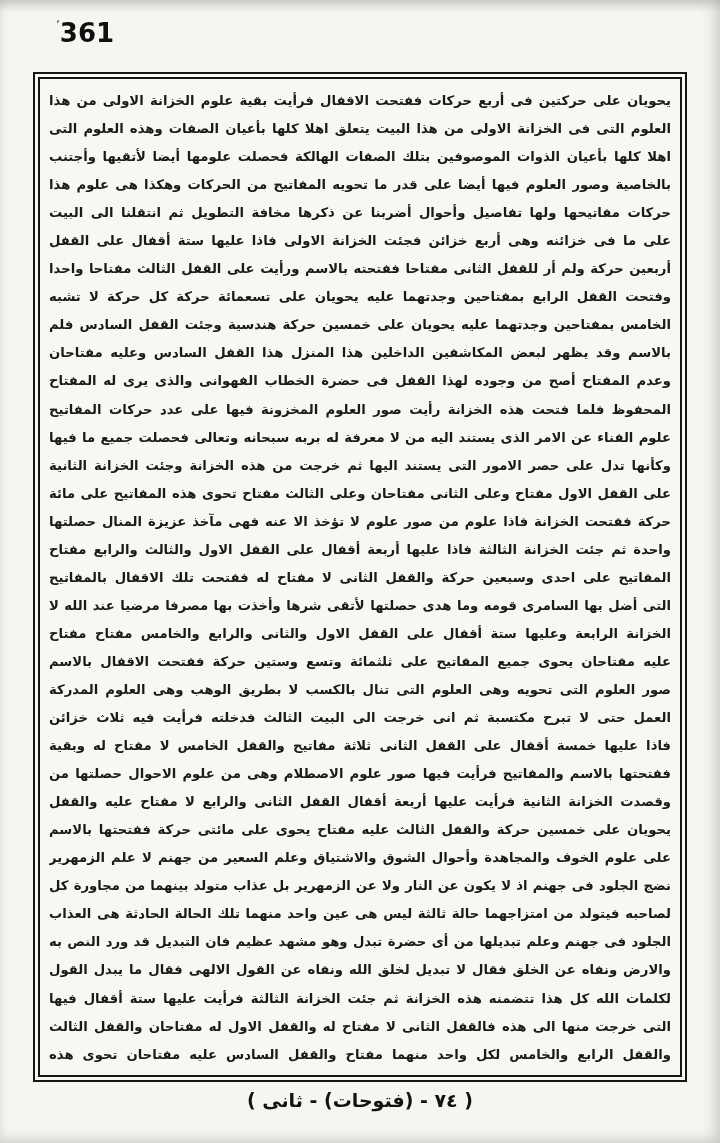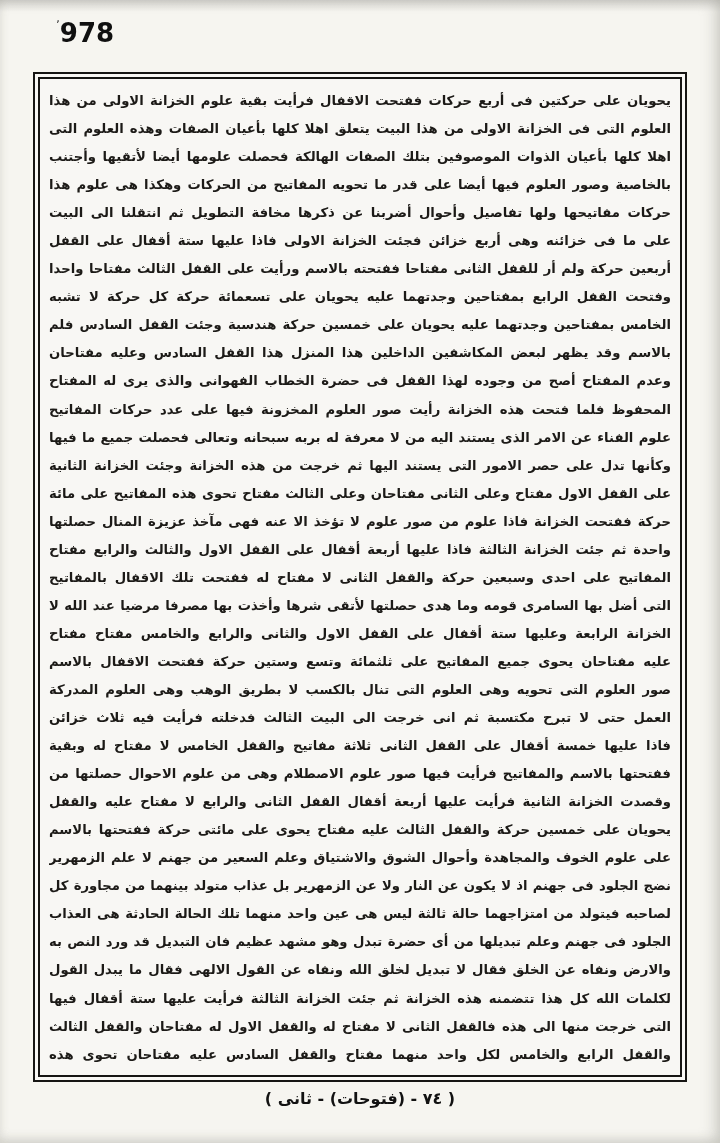--- a/index.html
+++ b/index.html
@@ -31,28 +31,28 @@
   .text-block{direction:rtl;}
   .line{
     height:28.05px;line-height:28.05px;overflow:hidden;
     font-size:13.2px;font-weight:bold;color:#1c1a17;
     text-align:justify;text-align-last:justify;-moz-text-align-last:justify;
     word-spacing:0.5px;
   }
   .footer{
     position:absolute;top:1089px;left:0;width:720px;
     text-align:center;direction:rtl;
-    font-size:16px;font-weight:bold;color:#121212;
+    font-size:19px;font-weight:bold;color:#121212;
     letter-spacing:1px;
   }
 </style>
 </head>
 <body>
 
-<div class="page-number"><span class="mark">٬</span><span>978</span></div>
+<div class="page-number"><span class="mark">٬</span><span>361</span></div>
 
 <div class="frame-outer">
   <div class="frame-inner">
     <div class="text-block">
         <div class="line">يحويان على حركتين فى أربع حركات ففتحت الاقفال فرأيت بقية علوم الخزانة الاولى من هذا البيت غير أن تلك</div>
         <div class="line">العلوم التى فى الخزانة الاولى من هذا البيت يتعلق اهلا كلها بأعيان الصفات وهذه العلوم التى فى الخزانة الرابعة يتعلق</div>
         <div class="line">اهلا كلها بأعيان الذوات الموصوفين بتلك الصفات الهالكة فحصلت علومها أيضا لأتقيها وأجتنب الافعال التى تطلبها</div>
         <div class="line">بالخاصية وصور العلوم فيها أيضا على قدر ما تحويه المفاتيح من الحركات وهكذا هى علوم هذا المنزل كلها عددها على عدد</div>
         <div class="line">حركات مفاتيحها ولها تفاصيل وأحوال أضربنا عن ذكرها مخافة التطويل ثم انتقلنا الى البيت الثانى لاطلع أيضا</div>
         <div class="line">على ما فى خزائنه وهى أربع خزائن فجئت الخزانة الاولى فاذا عليها ستة أقفال على القفل الاول مفتاح واحد يحوى على</div>

